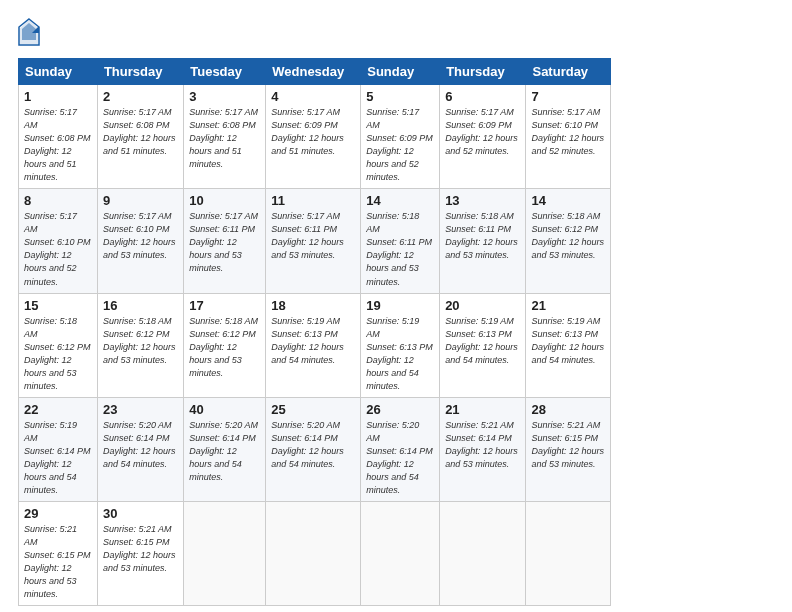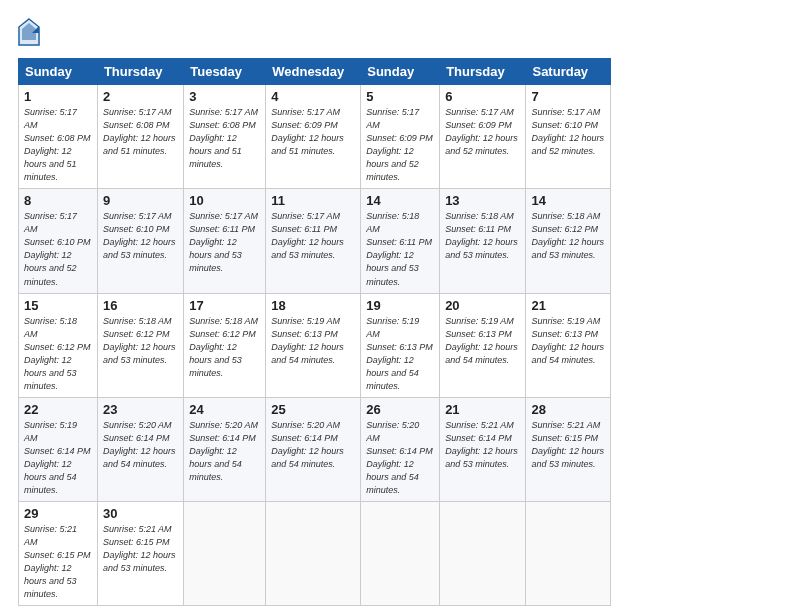--- a/index.html
+++ b/index.html
@@ -231,21 +231,21 @@
         <tr>
           <td>
             <span class="day-number">22</span>
             <div class="day-info">Sunrise: 5:19 AM<br>Sunset: 6:14 PM<br>Daylight: 12 hours and 54 minutes.</div>
           </td>
           <td>
             <span class="day-number">23</span>
             <div class="day-info">Sunrise: 5:20 AM<br>Sunset: 6:14 PM<br>Daylight: 12 hours and 54 minutes.</div>
           </td>
           <td>
-            <span class="day-number">24</span>
+            <span class="day-number">40</span>
             <div class="day-info">Sunrise: 5:20 AM<br>Sunset: 6:14 PM<br>Daylight: 12 hours and 54 minutes.</div>
           </td>
           <td>
             <span class="day-number">25</span>
             <div class="day-info">Sunrise: 5:20 AM<br>Sunset: 6:14 PM<br>Daylight: 12 hours and 54 minutes.</div>
           </td>
           <td>
             <span class="day-number">26</span>
             <div class="day-info">Sunrise: 5:20 AM<br>Sunset: 6:14 PM<br>Daylight: 12 hours and 54 minutes.</div>
           </td>

